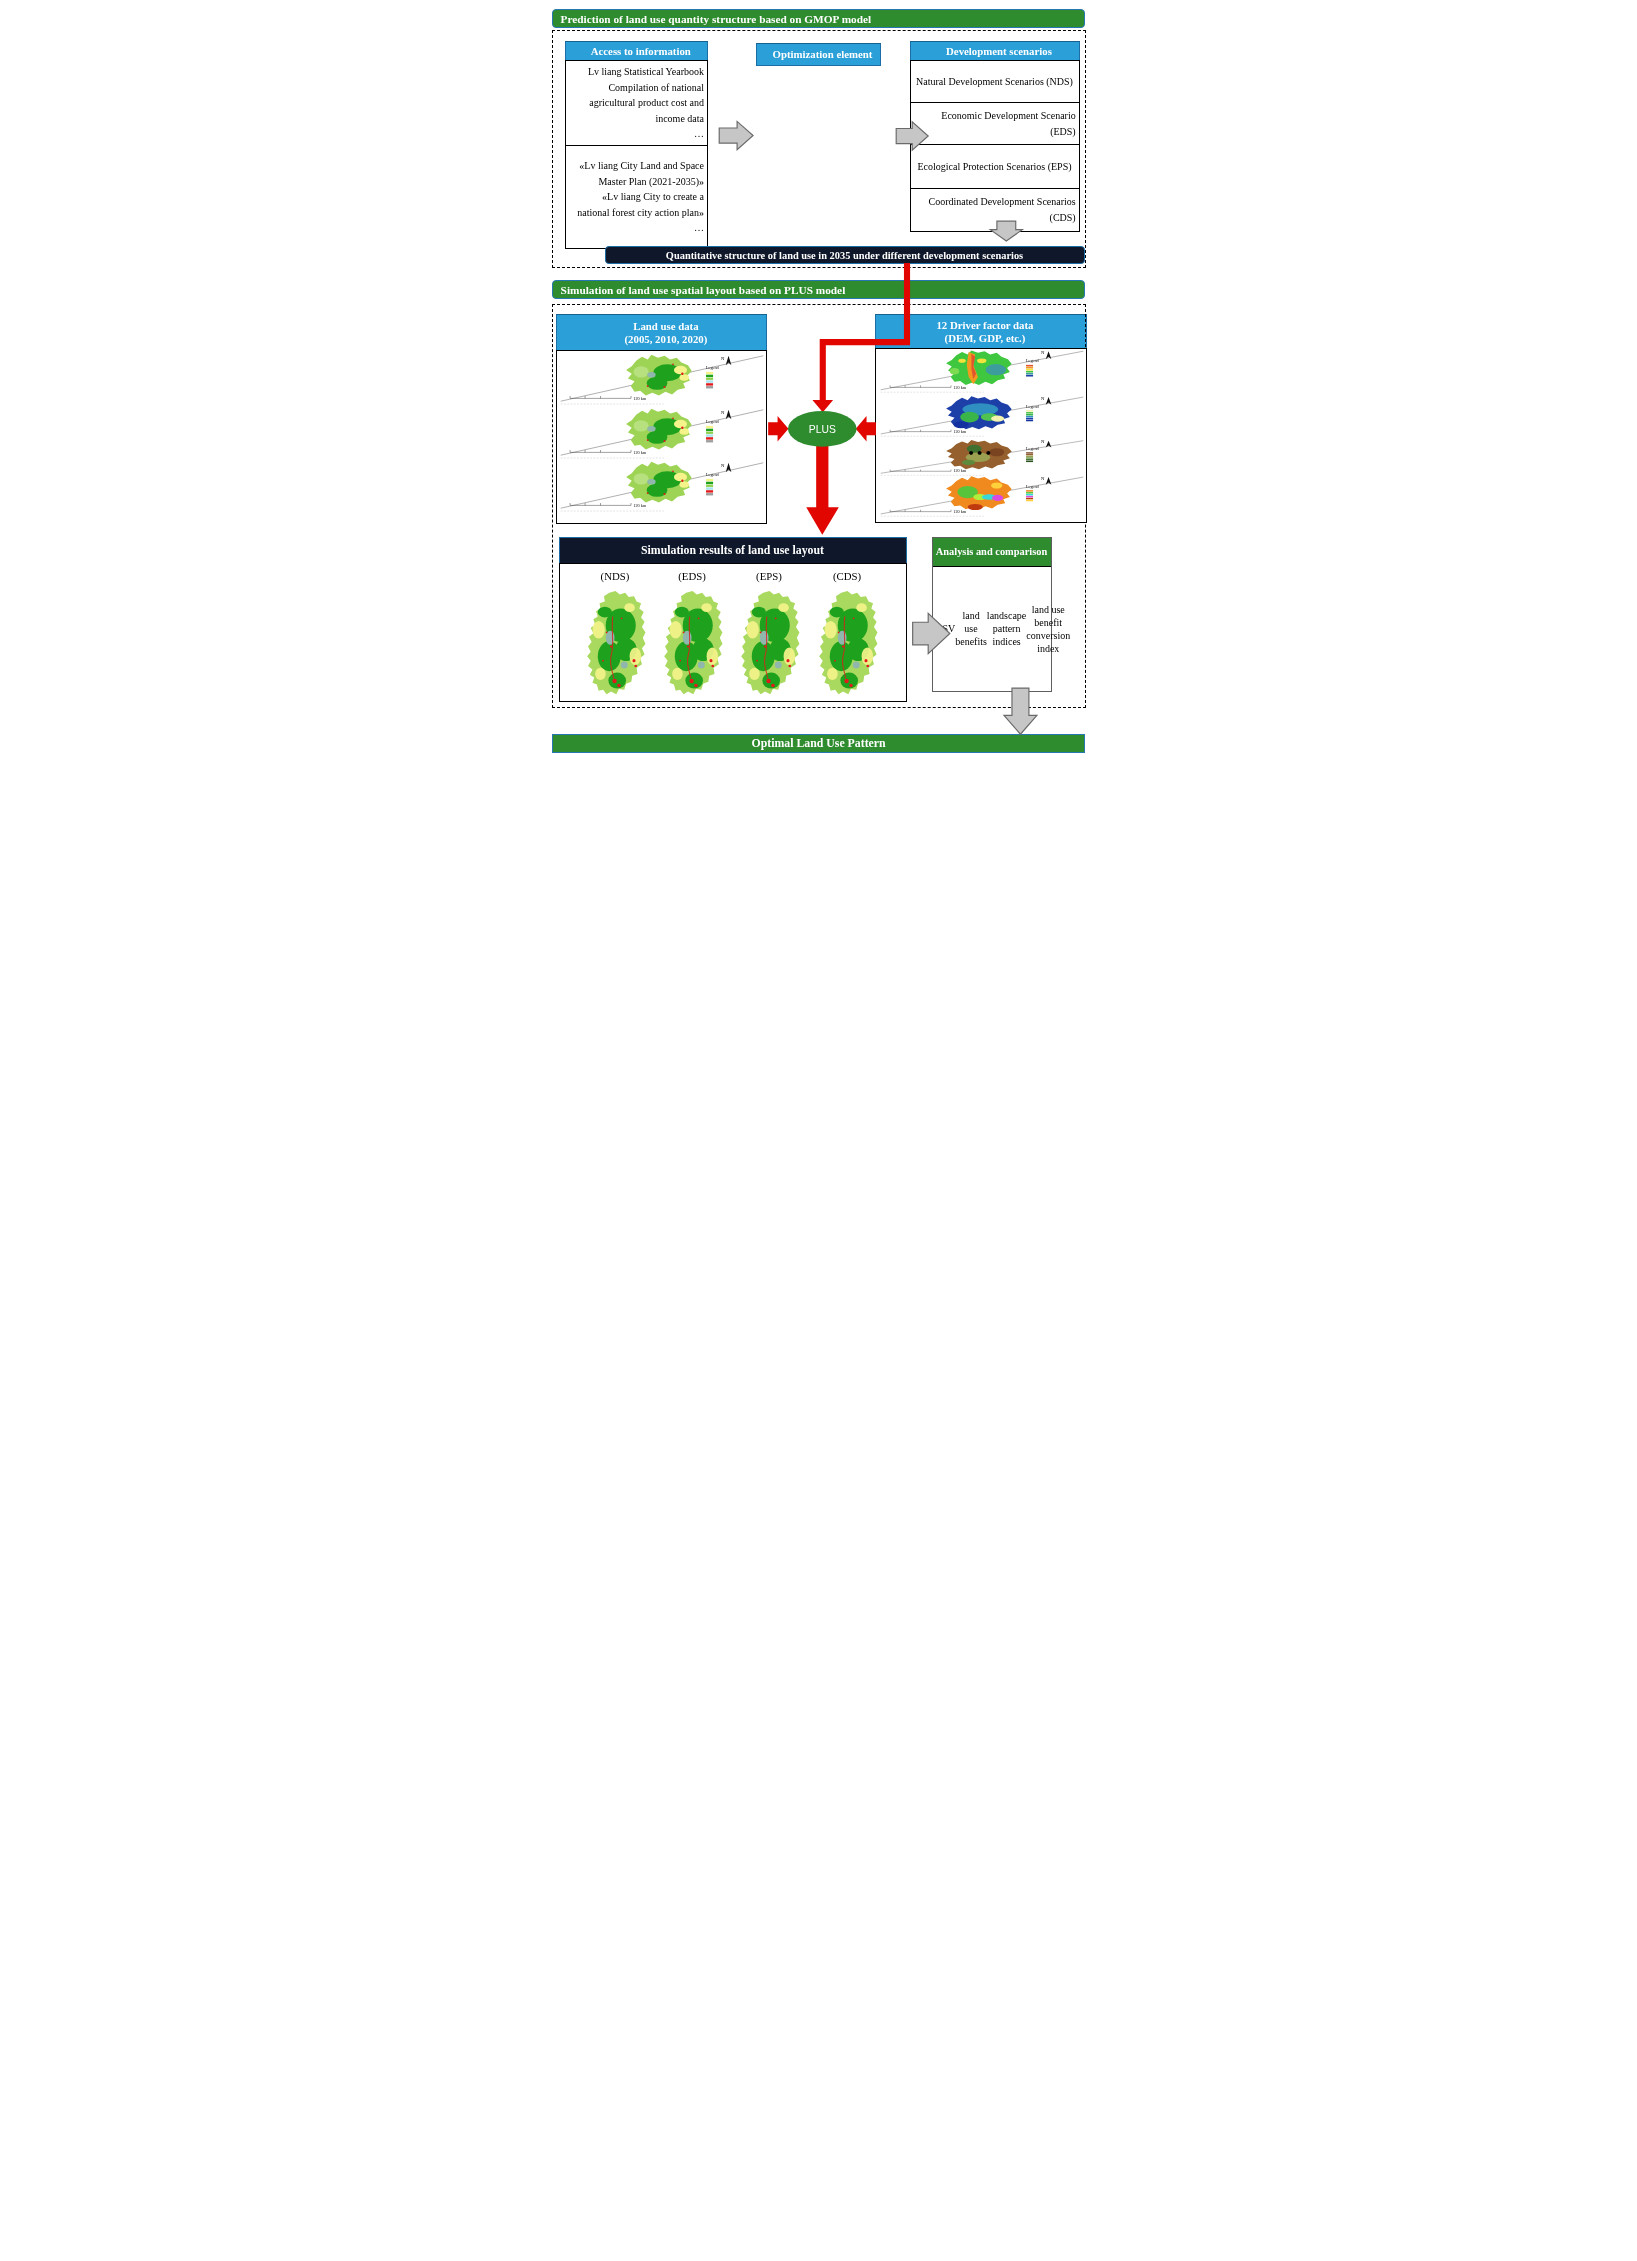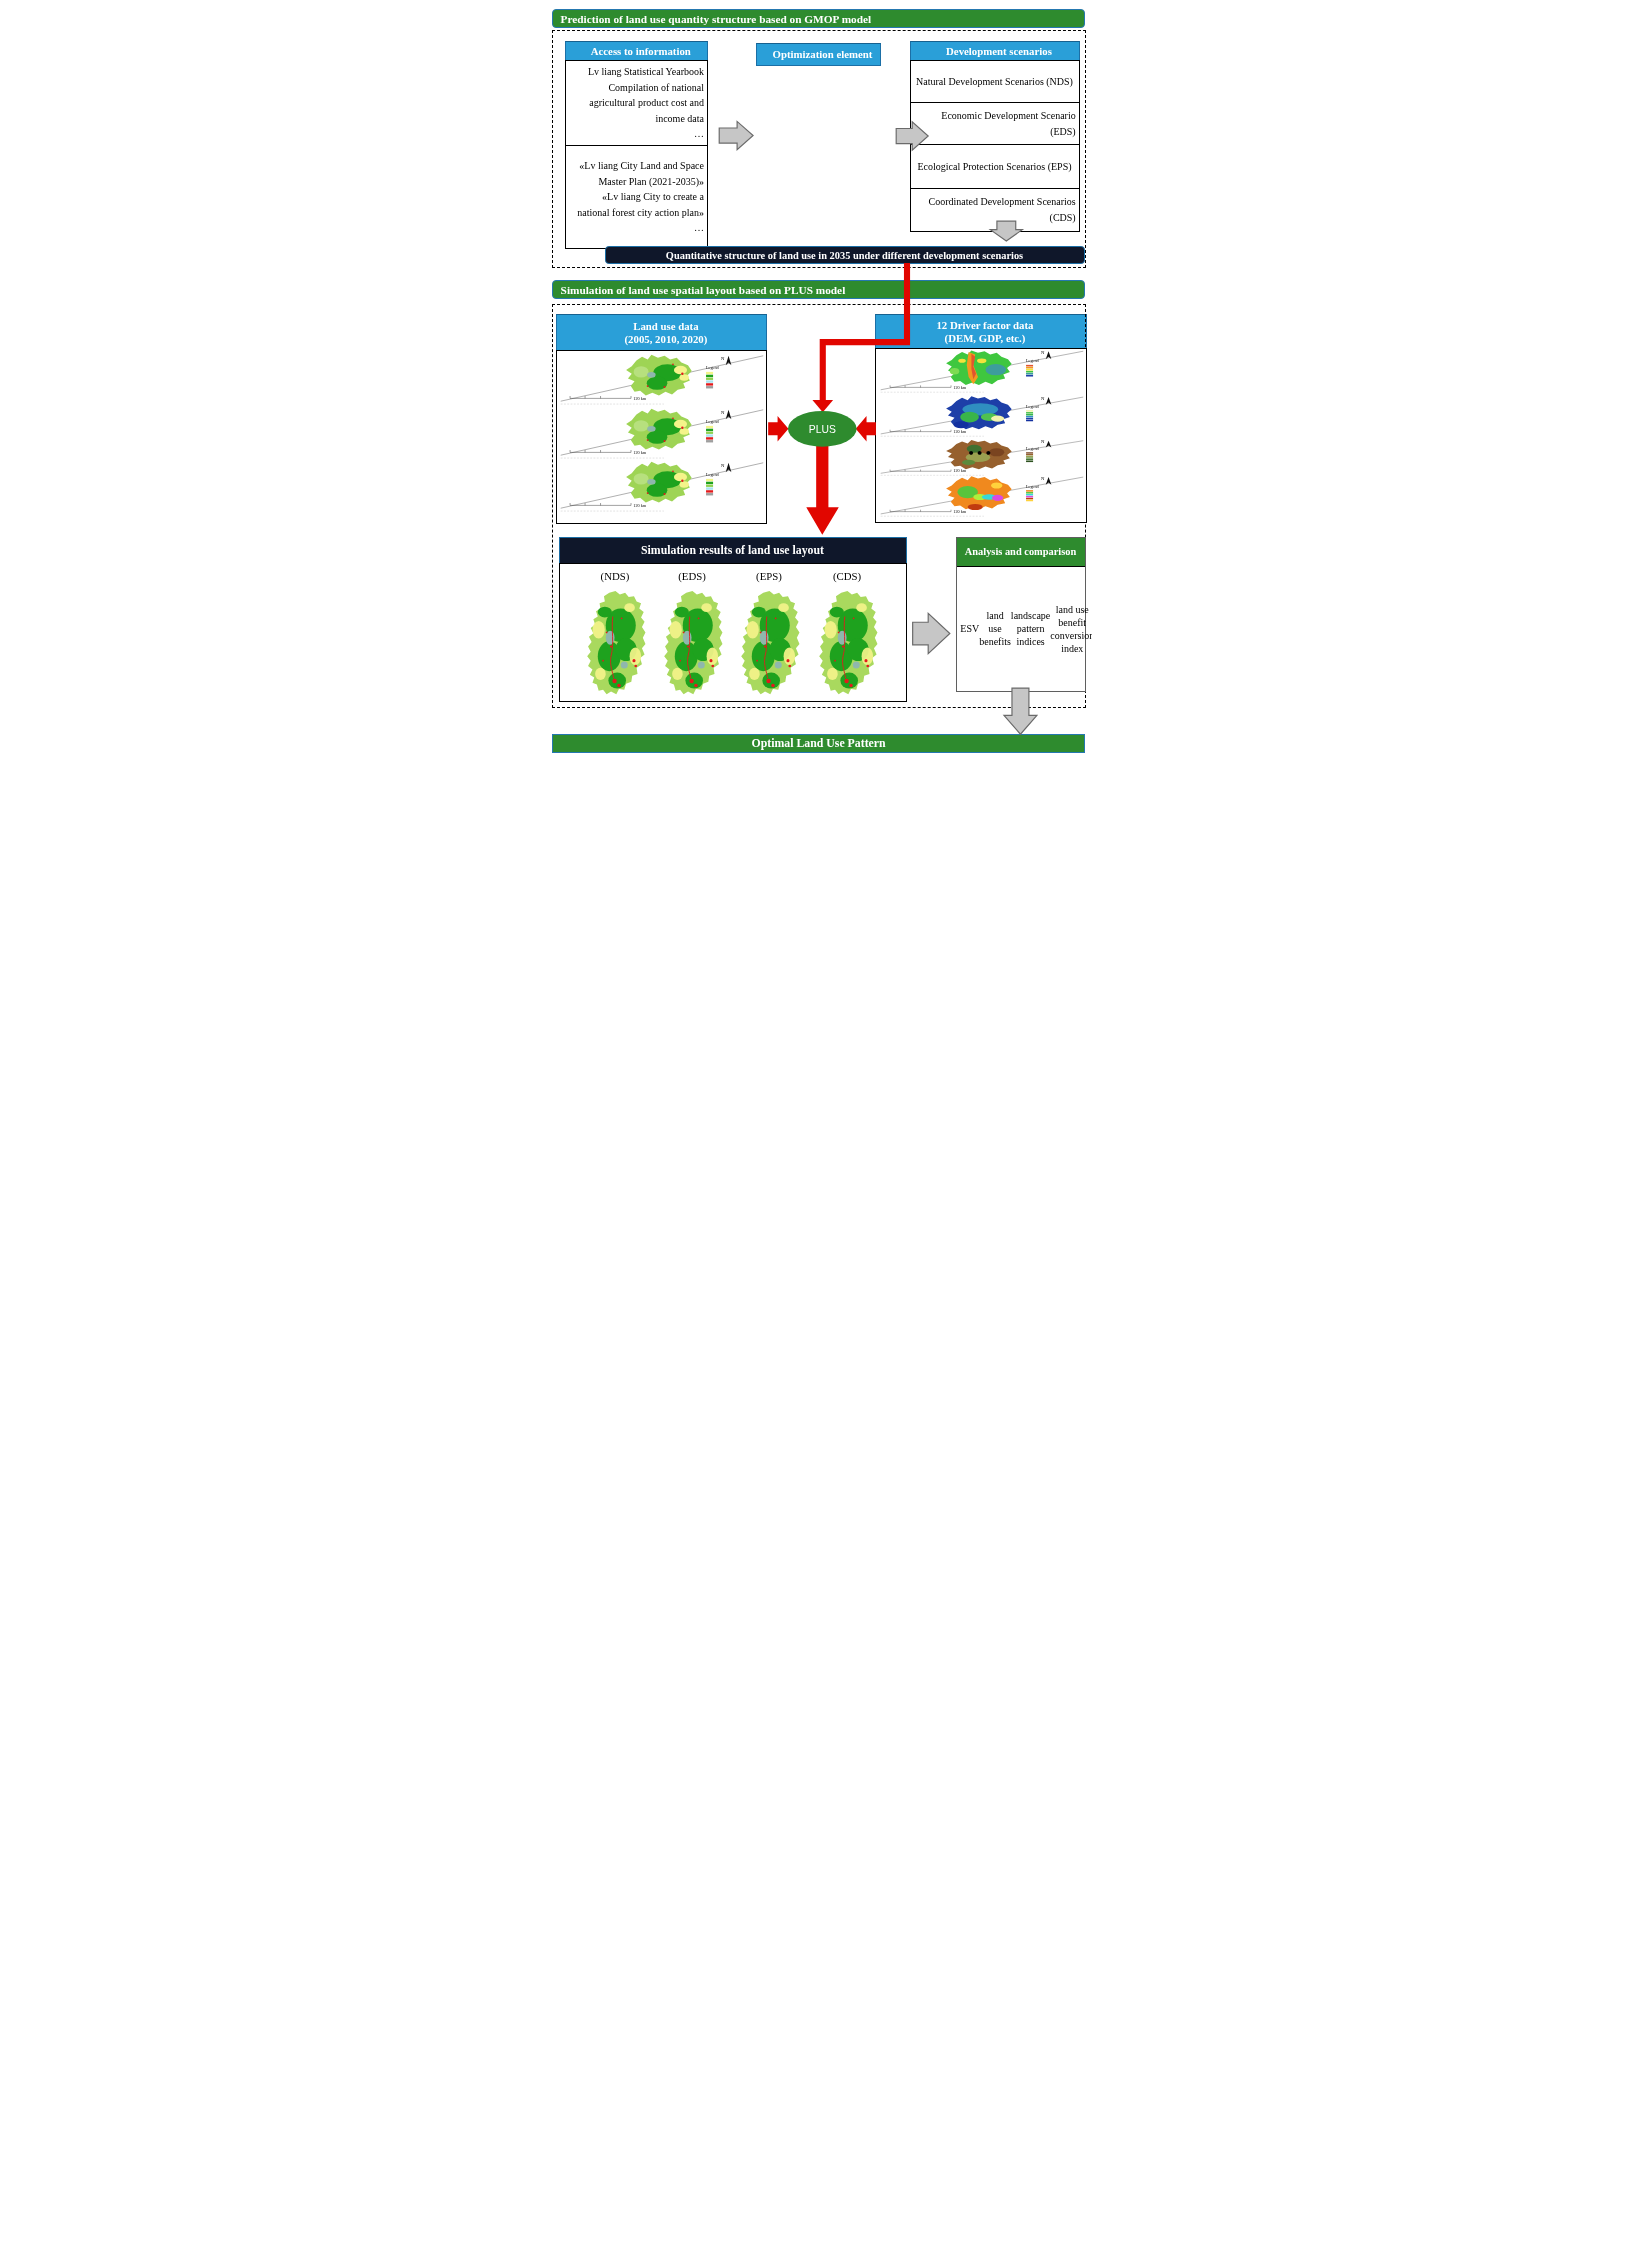--- a/index.html
+++ b/index.html
@@ -40,21 +40,21 @@
   #box-landuse .bluehead{height:35px;font-size:10.8px;}
   #box-landuse .mapbody{height:172px;}
   #box-driver{left:329px;top:314px;width:212px;}
   #box-driver .bluehead{height:33px;font-size:10.8px;}
   #box-driver .mapbody{height:173px;}
   .mapbody{background:#fff;border:1.4px solid #000;border-top:1.9px solid #000;margin-top:-0.9px;position:relative;z-index:2;}
   
   #results-banner{left:13px;top:537px;width:348px;height:27px;font-size:11.8px;}
   #results-body{left:13px;top:563px;width:348px;height:139px;background:#fff;border:1.4px solid #000;z-index:2;}
   .simlabel{top:570px;width:71px;text-align:center;font-size:10.8px;z-index:3;}
-  #box-analysis{left:410px;top:537px;width:130px;border:1.4px solid #5f5f5f;background:#fff;z-index:2;}
+  #box-analysis{left:386px;top:537px;width:120px;border:1.4px solid #5f5f5f;background:#fff;z-index:2;}
   #analysis-head{background:#2e8b2e;color:#fff;font-weight:bold;font-size:10.4px;text-align:center;
                  height:28px;display:flex;align-items:center;justify-content:center;line-height:1.2;}
   #analysis-body{border-top:1.4px solid #000;height:120px;display:flex;
                  justify-content:flex-start;align-items:center;text-align:center;font-size:10px;line-height:1.3;padding:1.9px 3.8px;}
   
   #overlay{left:0;top:0;width:546px;height:754px;z-index:5;pointer-events:none;}
   .mpanel{position:absolute;z-index:3;}
   .simmap{position:absolute;top:590px;z-index:3;}
   #driver-dots{left:422px;top:447px;font-size:11.3px;font-weight:bold;letter-spacing:1.4px;z-index:4;
                font-family:"DejaVu Sans",sans-serif;}

